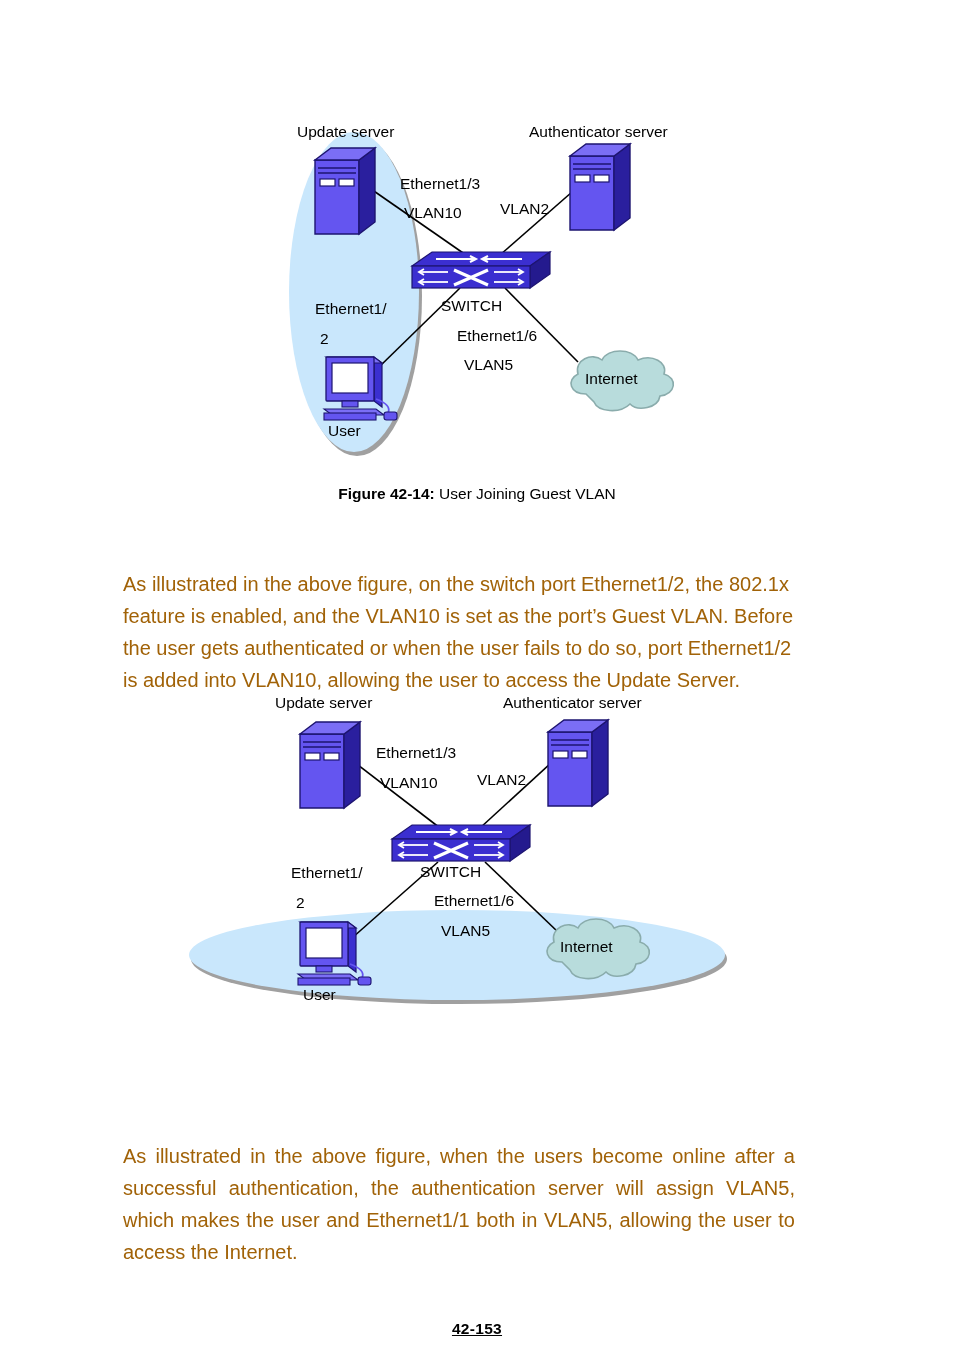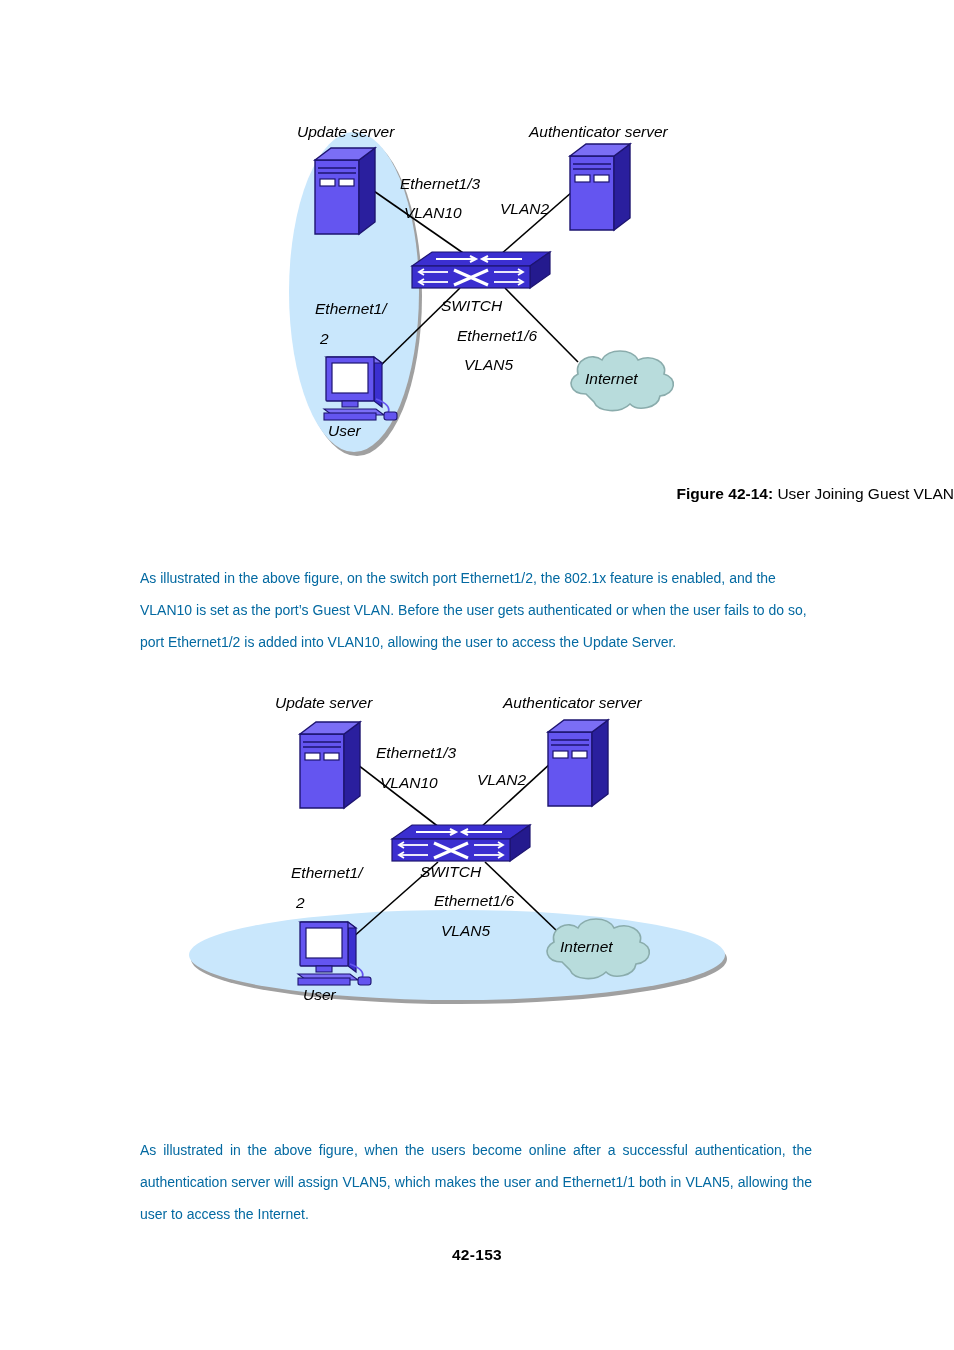--- a/index.html
+++ b/index.html
@@ -20,71 +20,71 @@
     position: relative;
     width: 954px;
     height: 1350px;
   }
 
   
   .figure {
     position: absolute;
     left: 0;
     width: 884px;
-    font-style: italic;
   }
   #figure-1 { top: 100px; height: 380px; }
   #figure-2 { top: 680px; height: 340px; }
 
   .figure svg {
     display: block;
     width: 954px;
   }
 
   .diagram-label {
     font-family: "Liberation Sans", sans-serif;
     font-size: 15.5px;
     fill: #000000;
   }
 
   
   .caption {
     position: absolute;
     left: 0;
     width: 954px;
-    text-align: right;
+    text-align: center;
     font-size: 15.5px;
     line-height: 20px;
   }
   .caption b { font-weight: bold; }
   #caption-1 { top: 484px; }
   #caption-2 { top: 1058px; }
 
   
   .para {
     position: absolute;
-    left: 140px;
+    left: 123px;
     width: 672px;
-    font-size: 14px;
+    font-size: 20px;
     line-height: 32px;
-    color: #0369a1;
+    color: #a16207;
   }
   #para-1 { top: 548px; text-align: left; }
   #para-2 { top: 1120px; text-align: justify; }
 
   
   #page-number {
     position: absolute;
-    top: 1246px;
+    top: 1320px;
     left: 0;
     width: 954px;
     text-align: center;
     font-size: 15.5px;
     font-weight: bold;
     letter-spacing: 0.3px;
+    text-decoration: underline;
   }
 </style>
 </head>
 <body>
 
 <div class="page">
 
   <div class="figure" id="figure-1">
     <svg viewBox="0 0 954 380" height="380" xmlns="http://www.w3.org/2000/svg">
       <defs>

